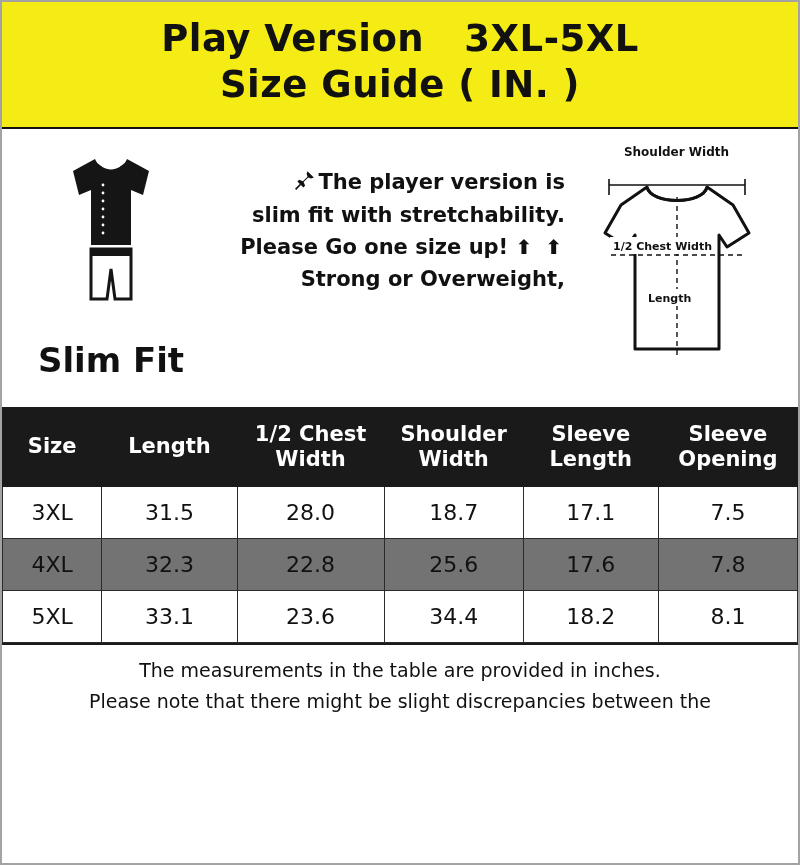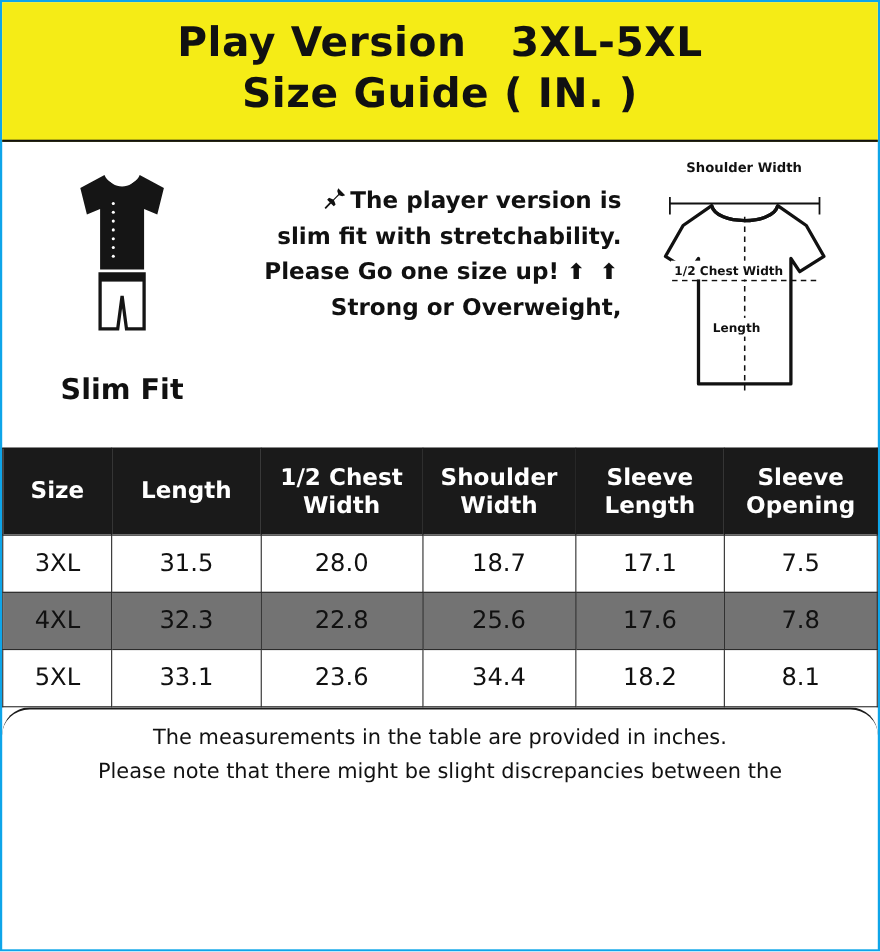--- a/index.html
+++ b/index.html
@@ -11,21 +11,21 @@
     width: 800px;
     height: 865px;
     font-family: "DejaVu Sans", sans-serif;
     color: #111111;
     overflow: hidden;
   }
   .sheet {
     width: 800px;
     height: 865px;
     box-sizing: border-box;
-    border: 2px solid #0ea5e9;
+    border: 2px solid #a3a3a3;
     display: flex;
     flex-direction: column;
     background: #ffffff;
   }
 
   
   .header {
     background: #f5ec16;
     padding: 14px 10px 18px 10px;
     text-align: center;
@@ -48,21 +48,21 @@
     padding: 12px 14px 6px 14px;
     height: 278px;
     box-sizing: border-box;
   }
   .fit-col {
     width: 190px;
     text-align: center;
     padding-top: 8px;
   }
   .fit-label {
-    font-size: 26px;
+    font-size: 34px;
     font-weight: bold;
     margin-top: 12px;
   }
 
   .note-col {
     flex: 1;
     text-align: right;
     padding: 26px 4px 0 4px;
   }
   .note-line {
@@ -123,21 +123,20 @@
   table.size-table col.c3 { width: 17.5%; }
   table.size-table col.c4 { width: 17%; }
   table.size-table col.c5 { width: 17.5%; }
 
   
   .footer {
     flex: 1;
     border-top: 2px solid #1a1a1a;
     padding: 10px 12px 8px 12px;
     text-align: center;
-    border-radius: 25px;
   }
   .footer-line {
     font-size: 19px;
     line-height: 1.62;
     color: #111111;
   }
 </style>
 </head>
 <body>
 

